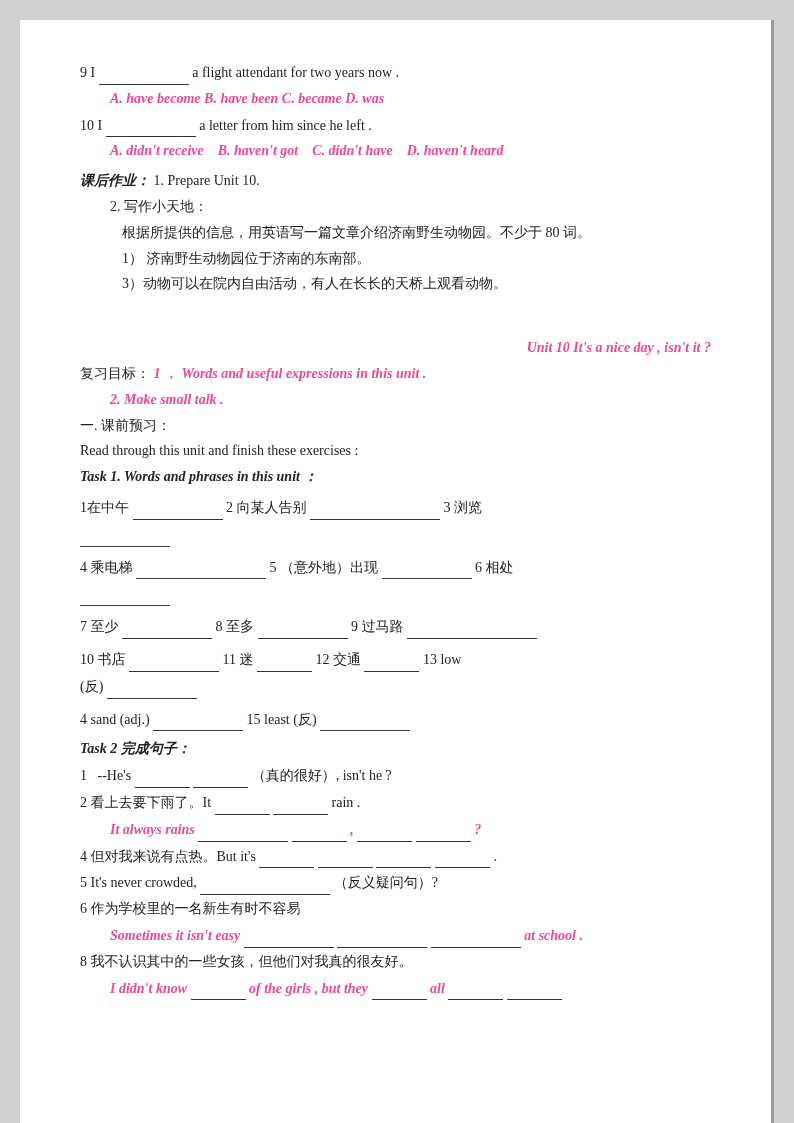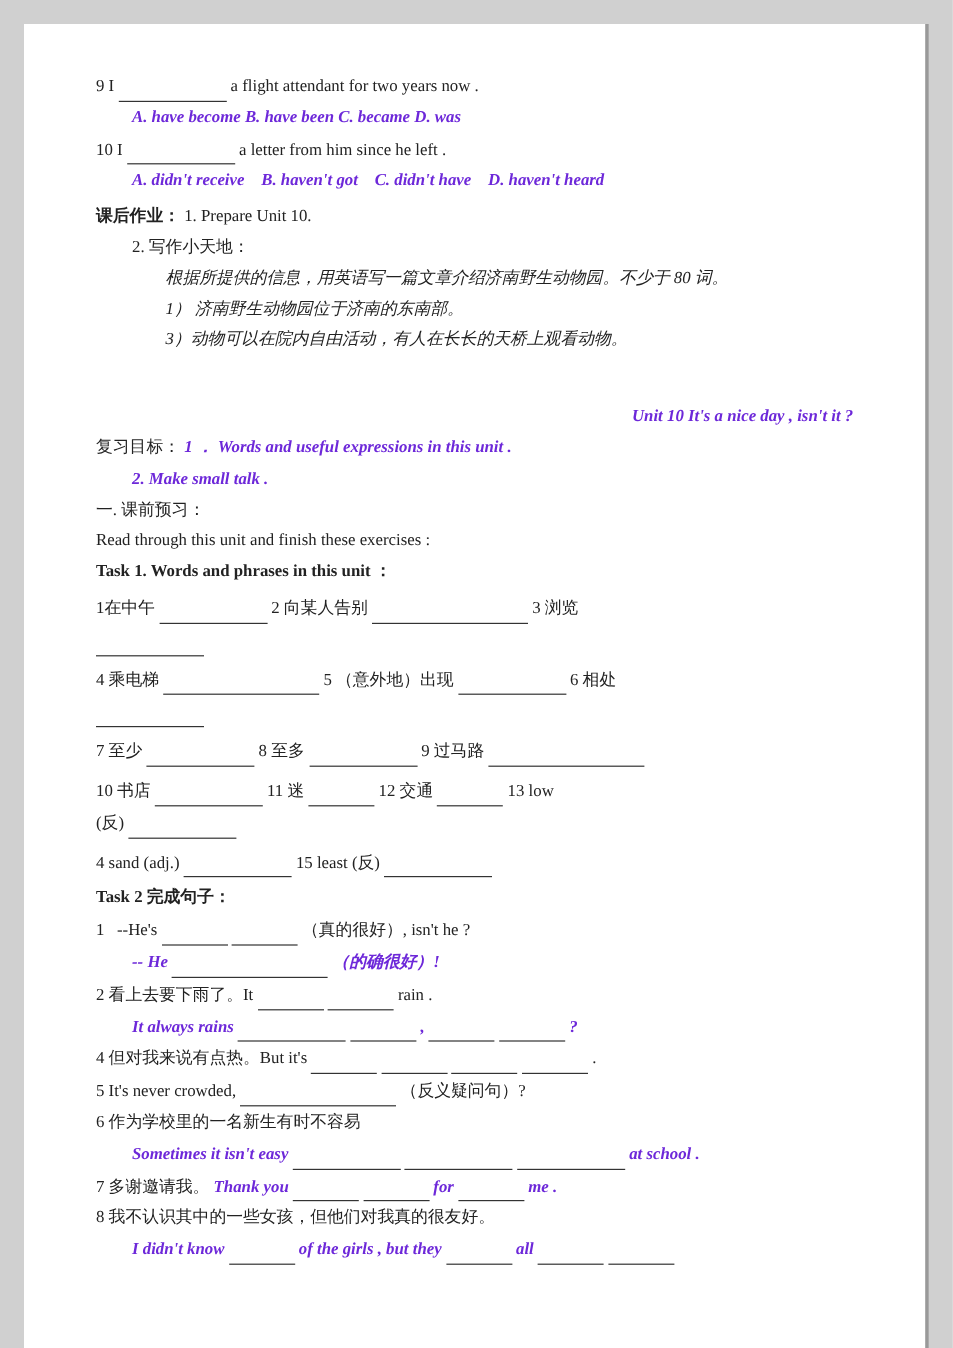--- a/index.html
+++ b/index.html
@@ -26,35 +26,35 @@
     .content {
       font-size: 14px;
       line-height: 1.7;
       color: #222;
     }
     .line {
       margin-bottom: 2px;
     }
     .italic-blue {
       font-style: italic;
-      color: #6d28d9;
+      color: #ec4899;
       font-weight: bold;
     }
     .bold {
       font-weight: bold;
+      font-style: italic;
     }
     .center {
       text-align: right;
     }
     .indent {
       margin-left: 30px;
     }
     .indent2 {
-      margin-left: 58px;
-      font-style: italic;
+      margin-left: 42px;
     }
     .section {
       margin-top: 6px;
     }
     .big-gap {
       margin-top: 40px;
     }
     .small-gap {
       margin-top: 8px;
     }
@@ -198,25 +198,20 @@
     <p class="line section">
       <span class="bold">Task 2 完成句子：</span>
     </p>
 
     <p class="line">
       <span>1 &nbsp;&nbsp;--He's</span>
       <span class="fill-blank-short">&nbsp;</span>
       <span class="fill-blank-short">&nbsp;</span>
       <span>（真的很好）, isn't he ?</span>
     </p>
-    <p class="line indent">
-      <span class="italic-blue">-- He </span>
-      <span class="fill-blank-long">&nbsp;</span>
-      <span class="italic-blue">（的确很好）!</span>
-    </p>
 
     <p class="line">
       <span>2 看上去要下雨了。It</span>
       <span class="fill-blank-short">&nbsp;</span>
       <span class="fill-blank-short">&nbsp;</span>
       <span>rain .</span>
     </p>
 
     <p class="line indent">
       <span class="italic-blue">It always rains </span>
@@ -247,29 +242,20 @@
       <span>6 作为学校里的一名新生有时不容易</span>
     </p>
     <p class="line indent">
       <span class="italic-blue">Sometimes it isn't easy </span>
       <span class="fill-blank-med">&nbsp;</span>
       <span class="fill-blank-med">&nbsp;</span>
       <span class="fill-blank-med">&nbsp;</span>
       <span class="italic-blue">at school .</span>
     </p>
 
-    <p class="line">
-      <span>7 多谢邀请我。</span>
-      <span class="italic-blue">Thank you </span>
-      <span class="fill-blank-short">&nbsp;</span>
-      <span class="fill-blank-short">&nbsp;</span>
-      <span class="italic-blue">for</span>
-      <span class="fill-blank-short">&nbsp;</span>
-      <span class="italic-blue">me .</span>
-    </p>
 
     <p class="line">
       <span>8 我不认识其中的一些女孩，但他们对我真的很友好。</span>
     </p>
     <p class="line indent">
       <span class="italic-blue">I didn't know </span>
       <span class="fill-blank-short">&nbsp;</span>
       <span class="italic-blue">of the girls , but they </span>
       <span class="fill-blank-short">&nbsp;</span>
       <span class="italic-blue">all </span>

